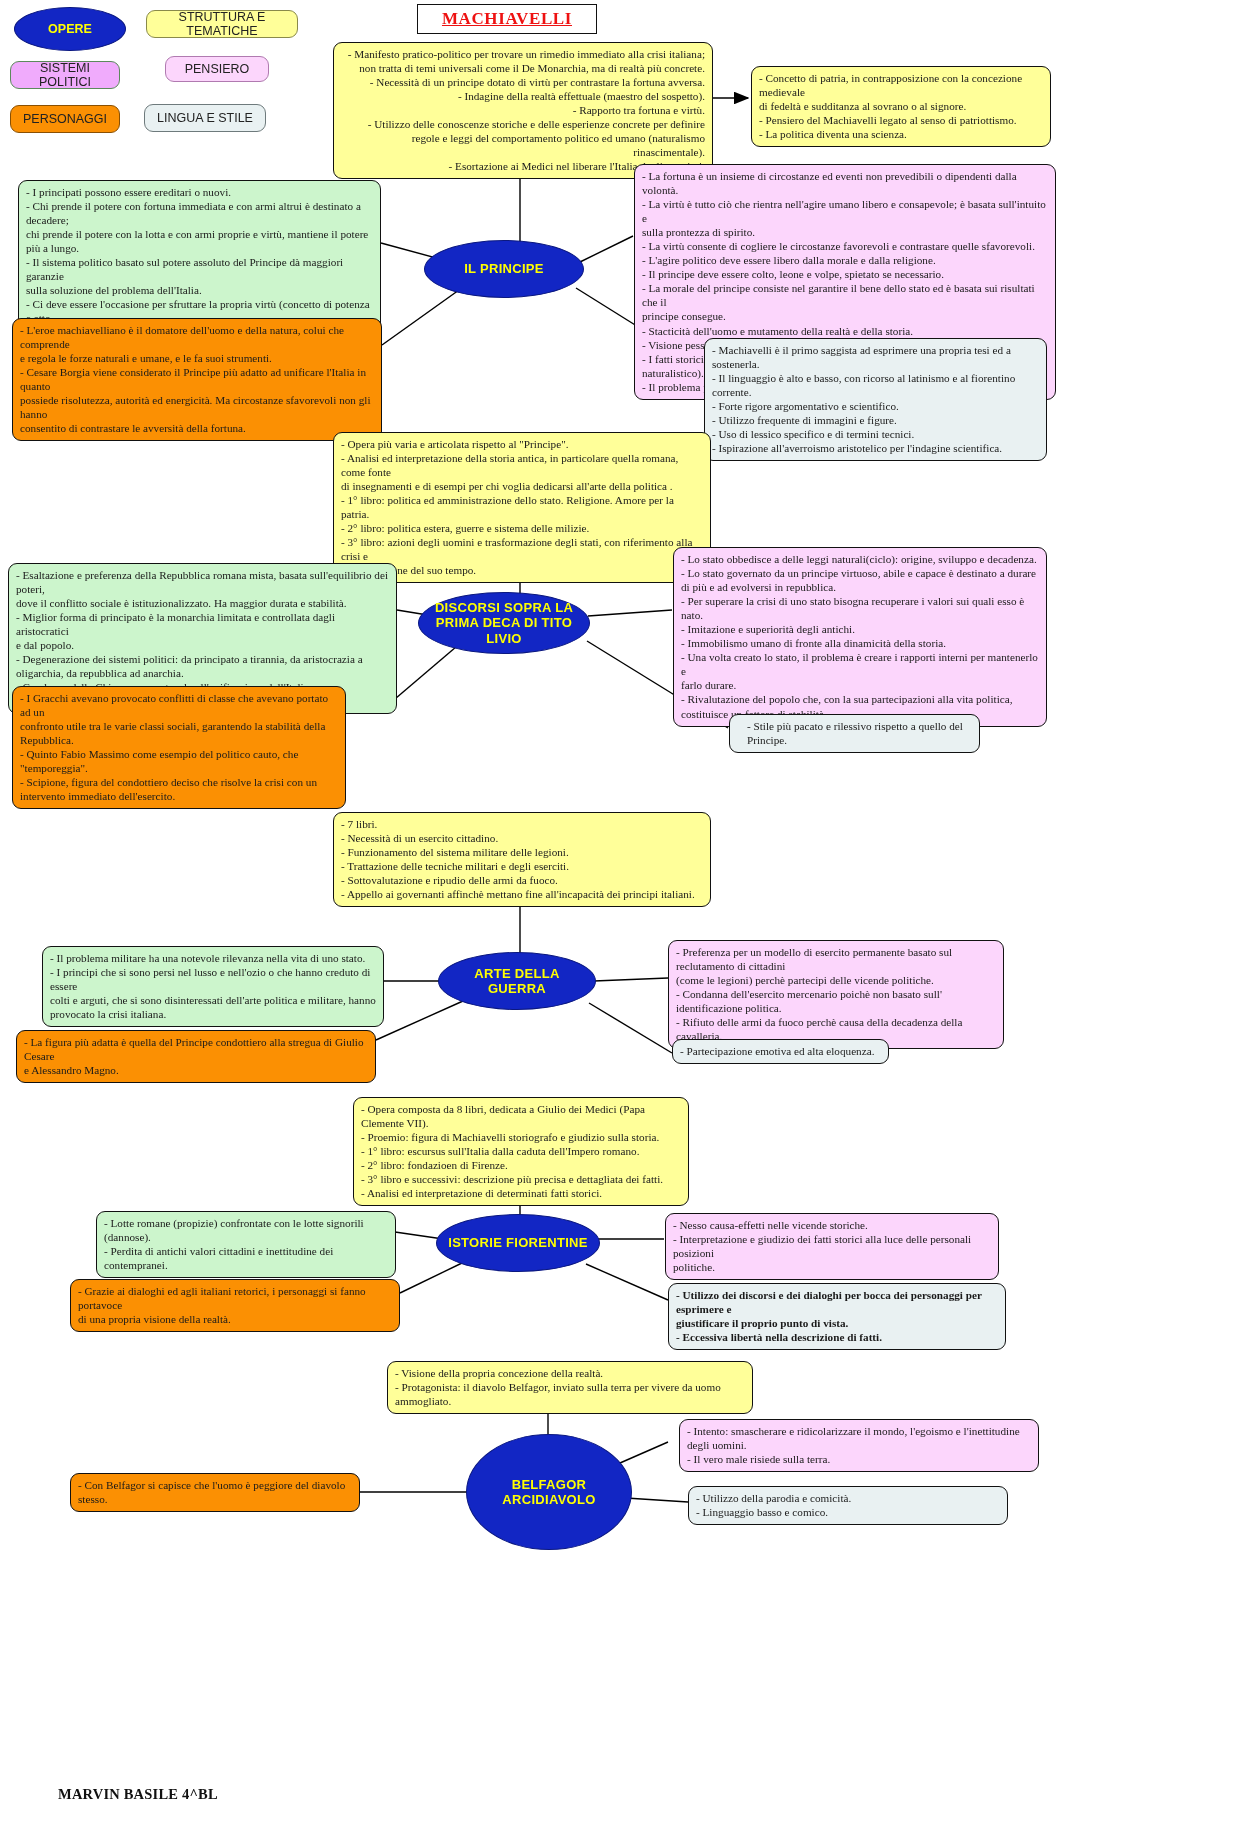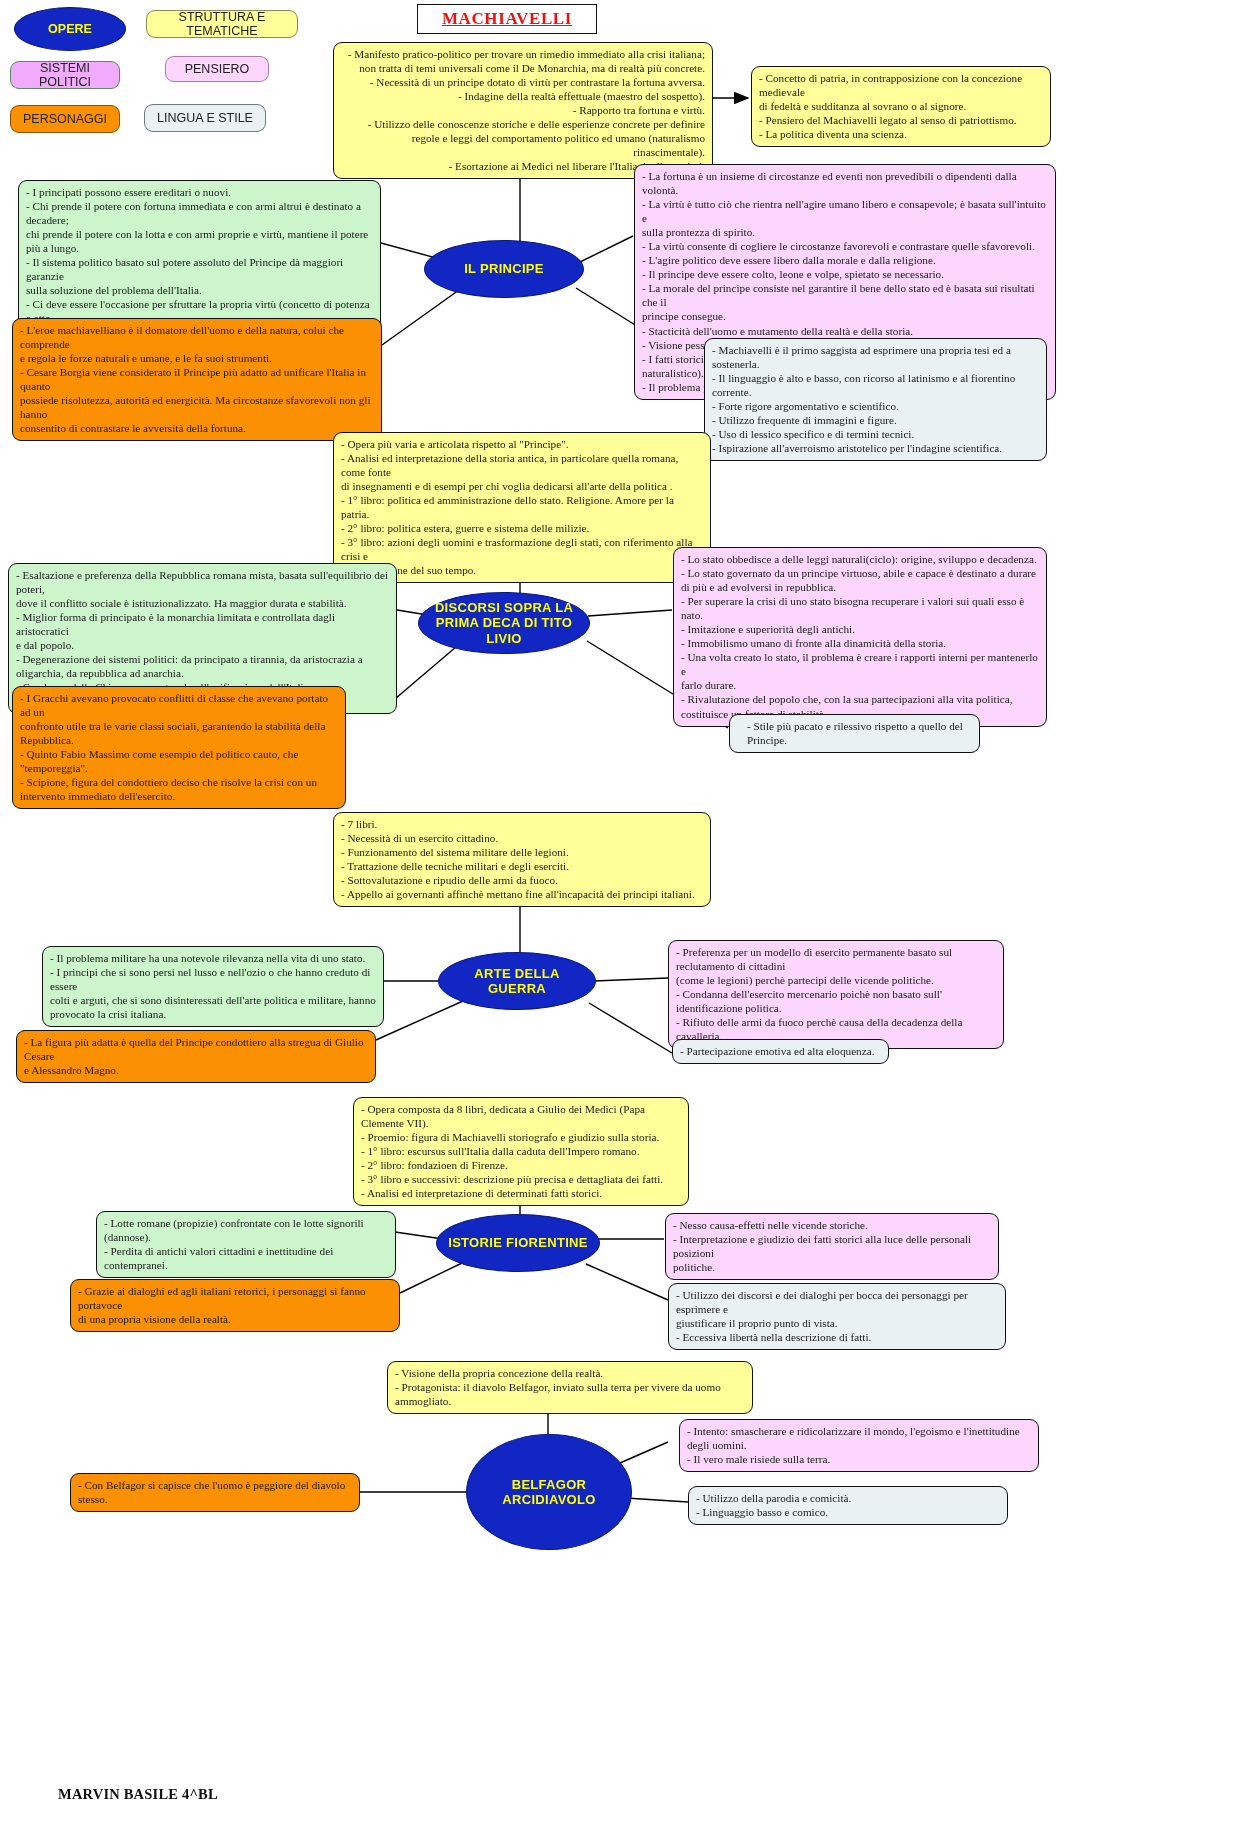--- a/index.html
+++ b/index.html
@@ -328,21 +328,21 @@
   <div class="box green" style="left:96px; top:1211px; width:300px;">- Lotte romane (propizie) confrontate con le lotte signorili (dannose).
 - Perdita di antichi valori cittadini e inettitudine dei contempranei.</div>
 
   <div class="box pink" style="left:665px; top:1213px; width:334px;">- Nesso causa-effetti nelle vicende storiche.
 - Interpretazione e giudizio dei fatti storici alla luce delle personali posizioni
    politiche.</div>
 
   <div class="box orange" style="left:70px; top:1279px; width:330px;">- Grazie ai dialoghi ed agli italiani retorici, i personaggi si fanno portavoce
    di una propria visione della realtà.</div>
 
-  <div class="box grey" style="left:668px; top:1283px; width:338px;">- Utilizzo dei discorsi e dei dialoghi per bocca dei personaggi per esprimere e
+  <div class="box grey" style="left:668px; top:1283px; width:338px;font-weight:bold;">- Utilizzo dei discorsi e dei dialoghi per bocca dei personaggi per esprimere e
    giustificare il proprio punto di vista.
 - Eccessiva libertà nella descrizione di fatti.</div>
 
   <div class="ellipse" style="left:436px; top:1214px; width:164px; height:58px;">
     <span>ISTORIE FIORENTINE</span>
   </div>
 
   <div class="box yellow" style="left:363px; top:1361px; width:366px;margin-left:24px;">- Visione della propria concezione della realtà.
 - Protagonista: il diavolo Belfagor, inviato sulla terra per vivere da uomo ammogliato.</div>
 

